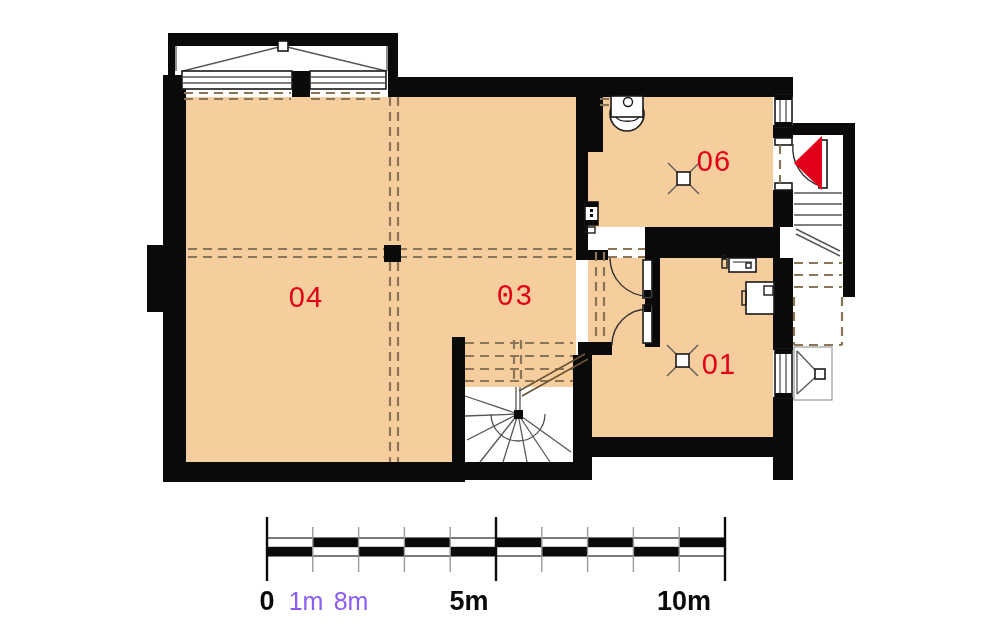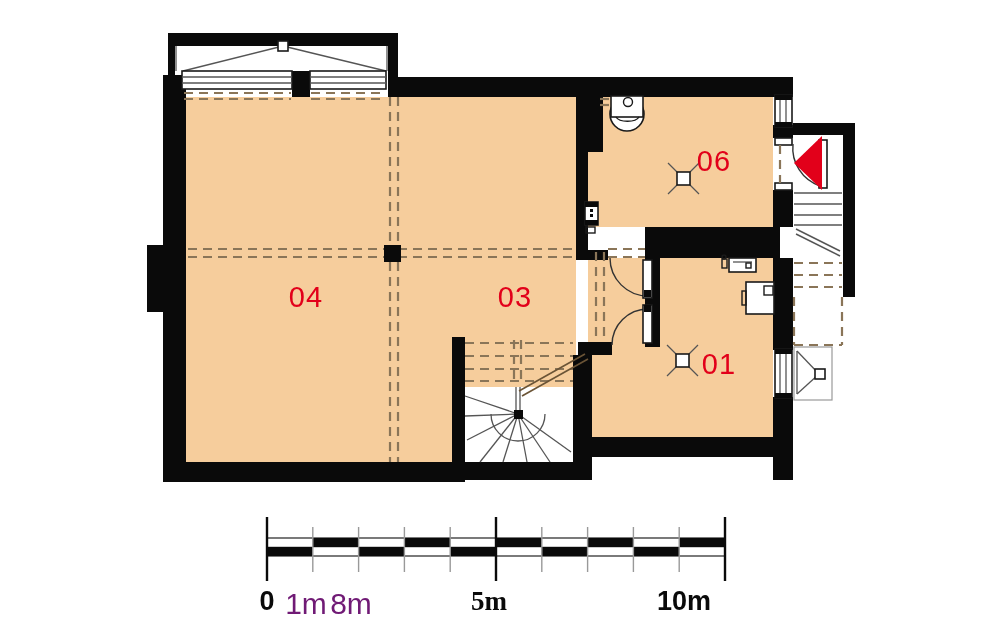--- a/index.html
+++ b/index.html
@@ -20,21 +20,21 @@
   .white{position:absolute;background:#ffffff;}
   svg.overlay{position:absolute;left:0;top:0;width:1000px;height:636px;}
   .room-label{
     position:absolute;transform:translate(-50%,-50%);
     color:var(--red);font-size:29px;font-weight:400;letter-spacing:1px;white-space:nowrap;
   }
   .scale-label{
     position:absolute;transform:translate(-50%,0);
     color:#0a0a0a;font-size:27px;font-weight:700;white-space:nowrap;
   }
-  .scale-label.minor{color:#701a75;font-weight:400;font-size:30px;}
+  .scale-label.minor{color:#8b5cf6;font-weight:400;font-size:25px;}
   .dash-line{stroke:var(--dash);stroke-width:2.2;stroke-dasharray:9 6;fill:none;}
   .thin{stroke:#555;stroke-width:1.3;fill:none;}
   .fix{stroke:#1a1a1a;stroke-width:1.6;fill:#ffffff;}
   .fixn{stroke:#1a1a1a;stroke-width:1.4;fill:none;}
   .arc{stroke:#333;stroke-width:1.4;fill:none;}
 </style>
 </head>
 <body>
 
 <div id="canvas">
@@ -269,23 +269,23 @@
 
       <g stroke="#0A0A0A" stroke-width="2.4">
         <line x1="267" y1="517" x2="267" y2="581"></line>
         <line x1="496" y1="517" x2="496" y2="581"></line>
         <line x1="725" y1="517" x2="725" y2="581"></line>
       </g>
     </g>
   </svg>
 
   <div class="room-label" style="left:306px;top:297px;">04</div>
-  <div class="room-label" style="left:515px;top:297px;">03</div>
+  <div class="room-label" style="left:515px;top:297px;font-family:Liberation Mono, monospace;">03</div>
   <div class="room-label" style="left:714px;top:161px;">06</div>
   <div class="room-label" style="left:719px;top:364px;">01</div>
 
   <div class="scale-label" style="left:267px;top:586px;">0</div>
   <div class="scale-label minor" style="left:306px;top:587px;">1m</div>
   <div class="scale-label minor" style="left:351px;top:587px;">8m</div>
-  <div class="scale-label" style="left:489px;top:586px;font-family:Liberation Serif, serif;">5m</div>
+  <div class="scale-label" style="left:469px;top:586px;">5m</div>
   <div class="scale-label" style="left:684px;top:586px;">10m</div>
 
 </div>
 
 </body></html>

